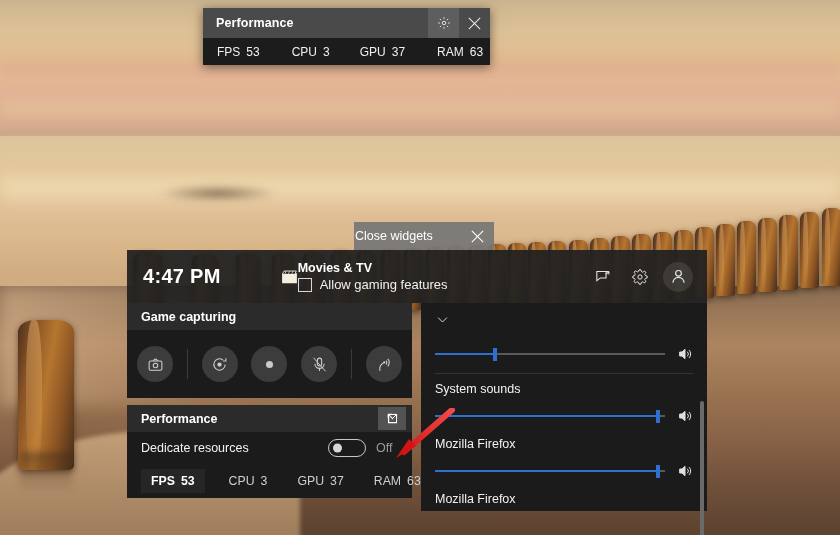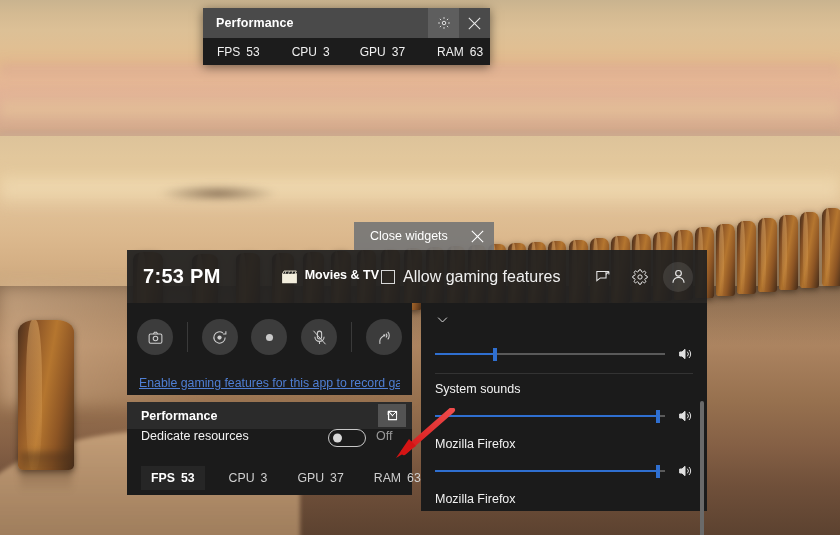--- a/index.html
+++ b/index.html
@@ -117,42 +117,42 @@
   .ov-s1 { margin-left: 14px; } .ov-s2 { margin-left: 32px; }
   .ov-s3 { margin-left: 30px; } .ov-s4 { margin-left: 32px; }
 
   
   #close-widgets-tip {
     position: absolute; left: 354px; top: 222px; width: 140px; height: 28px;
     background: rgba(118,118,118,0.92);
     display: flex; align-items: center; z-index: 26;
   }
   #close-widgets-tip .cw-label {
-    color: #fff; font-size: 12.5px; padding-left: 16px; flex: 1;
+    color: #fff; font-size: 12.5px; padding-left: 1px; flex: 1;
   }
   #close-widgets-tip .cw-x {
     width: 34px; height: 28px; display: flex; align-items: center; justify-content: center;
     color: #fff;
   }
 
   
   #gamebar { position: absolute; left: 127px; top: 250px; width: 580px; z-index: 20; }
   .gb-header {
     height: 53px; background: rgba(32,32,32,0.93);
     display: flex; align-items: center; padding: 0 14px 0 16px;
   }
   .gb-clock { color: #fff; font-size: 20px; font-weight: bold; letter-spacing: .3px; }
   .gb-widget-icons { display: flex; align-items: center; gap: 0; margin-left: 60px; }
-  .gb-app-block { margin-left: 7px; display: flex; flex-direction: row; justify-content: flex-end; gap: 2px; }
+  .gb-app-block { margin-left: 0; display: flex; flex-direction: column; justify-content: flex-end; gap: 2px; }
   .gb-app-name { color: #fff; font-size: 12.5px; font-weight: bold; }
   .gb-check-row { display: flex; align-items: center; gap: 8px; }
   .gb-checkbox {
     width: 14px; height: 14px; border: 1.5px solid #d8d8d8; background: transparent;
   }
-  .gb-check-label { color: #f0f0f0; font-size: 16px; }
+  .gb-check-label { color: #f0f0f0; font-size: 13px; }
   .gb-header-right { margin-left: auto; display: flex; align-items: center; gap: 8px; }
   .hdr-icon {
     width: 30px; height: 30px; border-radius: 50%;
     display: flex; align-items: center; justify-content: center; color: #e6e6e6;
   }
   .hdr-icon.active { background: rgba(255,255,255,0.10); }
 
   .gb-body { display: flex; gap: 9px; }
   .panel { background: #1b1b1b; }
   .panel-title {
@@ -175,21 +175,21 @@
   }
   .cap-sep { width: 1px; height: 30px; background: #3a3a3a; }
   .cap-gap { flex: 1; }
   .cap-link-row { height: 24px; display: flex; align-items: center; padding: 0 12px; overflow: hidden; }
   .cap-link {
     color: #4f7fd4; font-size: 12.3px; text-decoration: underline;
     white-space: nowrap; overflow: hidden;
   }
   .perf-rows { background: #1b1b1b; }
   .dedicate-row {
-    height: 32px; display: flex; align-items: flex-start; padding: 0 14px;
+    height: 32px; display: flex; align-items: center; padding: 0 14px;
   }
   .dedicate-label { color: #f2f2f2; font-size: 12.5px; flex: 1; }
   .toggle {
     width: 38px; height: 18px; border-radius: 9px; border: 1.4px solid #c8c8c8;
     position: relative; background: transparent;
   }
   .toggle .knob {
     position: absolute; left: 4px; top: 50%; transform: translateY(-50%);
     width: 9px; height: 9px; border-radius: 50%; background: #d8d8d8;
   }
@@ -318,21 +318,21 @@
   <span class="cw-x">
     <svg width="17" height="17" viewBox="0 0 24 24" fill="none" stroke="currentColor" stroke-width="1.5">
       <path d="M4 4L20 20M20 4L4 20"></path>
     </svg>
   </span>
 </div>
 
 <div id="gamebar">
 
   <div class="gb-header">
-    <span class="gb-clock">7:53 PM</span>
+    <span class="gb-clock">4:47 PM</span>
 
     <span class="gb-widget-icons">
       <svg width="17" height="15" viewBox="0 0 24 22" fill="none" stroke="#f0ead8" stroke-width="1.6">
         <path d="M2 7h20v13H2z" fill="#f3eedd" stroke="#f3eedd"></path>
         <path d="M2 7l2-4 18 0-2 4" fill="#1b1b1b" stroke="#e8e2cf" stroke-width="1.4"></path>
         <path d="M7 3l-1.5 4M12 3l-1.5 4M17 3l-1.5 4" stroke="#e8e2cf" stroke-width="1.2"></path>
       </svg>
     </span>
 
     <span class="gb-app-block">
@@ -363,20 +363,23 @@
         </svg>
       </span>
     </span>
   </div>
 
   <div class="gb-body">
 
     <div id="left-col">
 
       <div class="panel">
+        <div class="panel-title">
+          <span class="panel-title-text">Game capturing</span>
+        </div>
         <div class="capture-body">
           <span class="cap-btn">
             <svg width="17" height="17" viewBox="0 0 24 24" fill="none" stroke="currentColor" stroke-width="1.5">
               <rect x="3" y="7" width="18" height="13" rx="2"></rect>
               <path d="M9 7l1.5-2.5h3L15 7"></path>
               <circle cx="12" cy="13.5" r="3.2"></circle>
             </svg>
           </span>
           <span class="cap-gap"></span>
           <span class="cap-sep"></span>
@@ -405,23 +408,20 @@
           <span class="cap-gap"></span>
           <span class="cap-sep"></span>
           <span class="cap-gap"></span>
           <span class="cap-btn">
             <svg width="17" height="17" viewBox="0 0 24 24" fill="none" stroke="currentColor" stroke-width="1.5">
               <path d="M7 21c-1-5 1-9 5-11"></path>
               <circle cx="13" cy="9" r="1.6" fill="currentColor" stroke="none"></circle>
               <path d="M15.5 6.5a4 4 0 010 5.5M18 4a7.5 7.5 0 010 10.5"></path>
             </svg>
           </span>
-        </div>
-        <div class="cap-link-row">
-          <span class="cap-link">Enable gaming features for this app to record ga</span>
         </div>
       </div>
 
       <div class="panel" style="margin-top:7px;">
         <div class="panel-title">
           <span class="panel-title-text">Performance</span>
           <span class="popout-btn">
             <svg width="13" height="13" viewBox="0 0 24 24" fill="none" stroke="currentColor" stroke-width="1.9">
               <path d="M4 4h7M4 4v7M4 4l9 9"></path>
               <path d="M20 20H5V9" stroke-width="1.9"></path>

